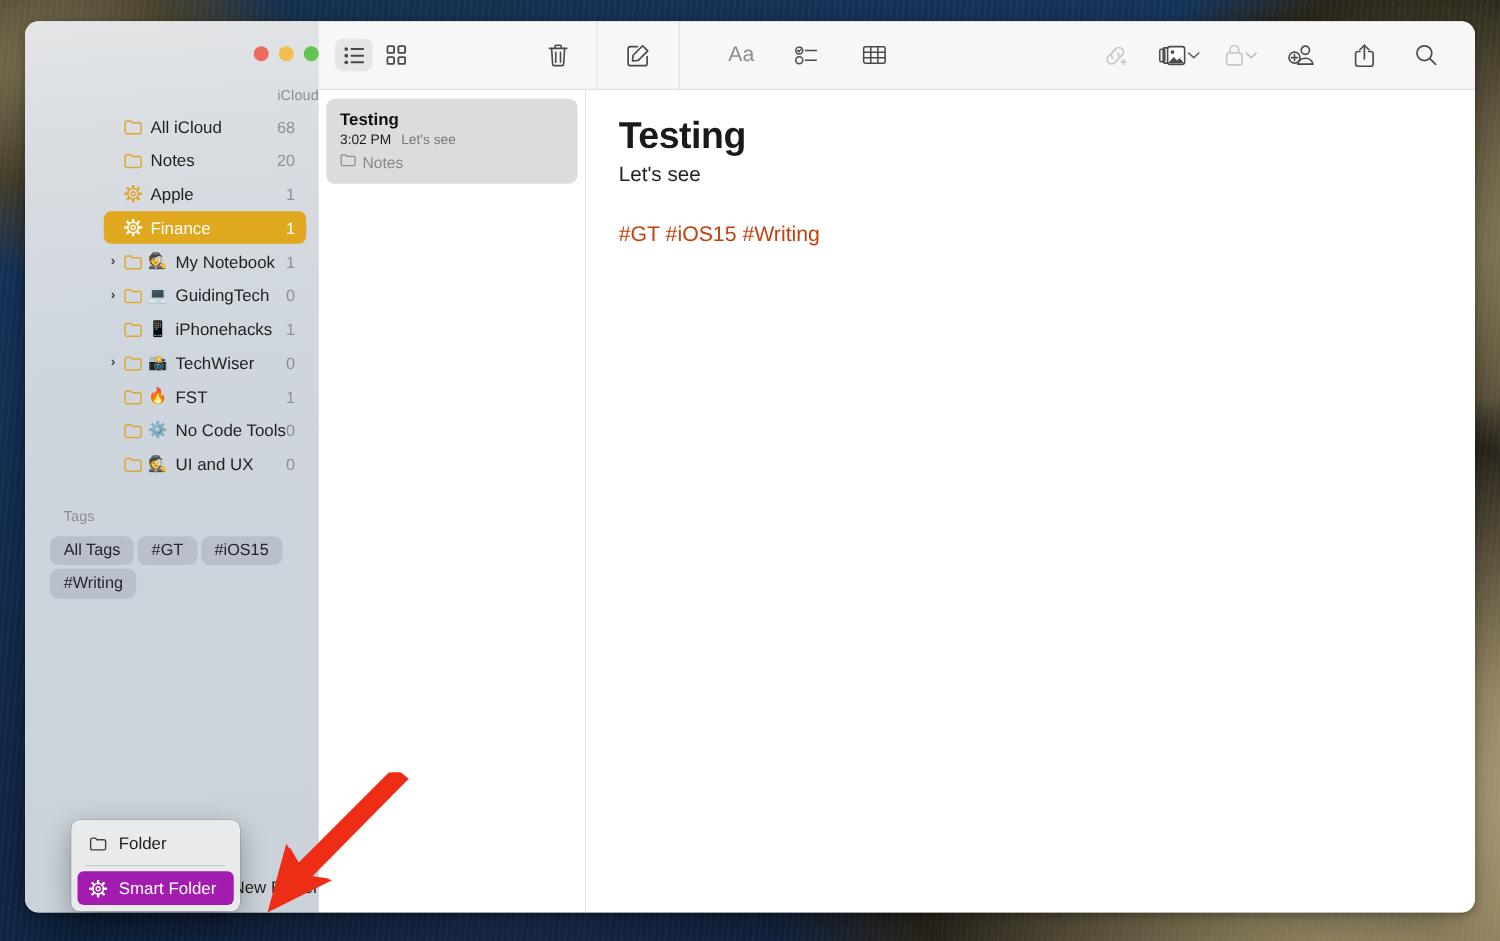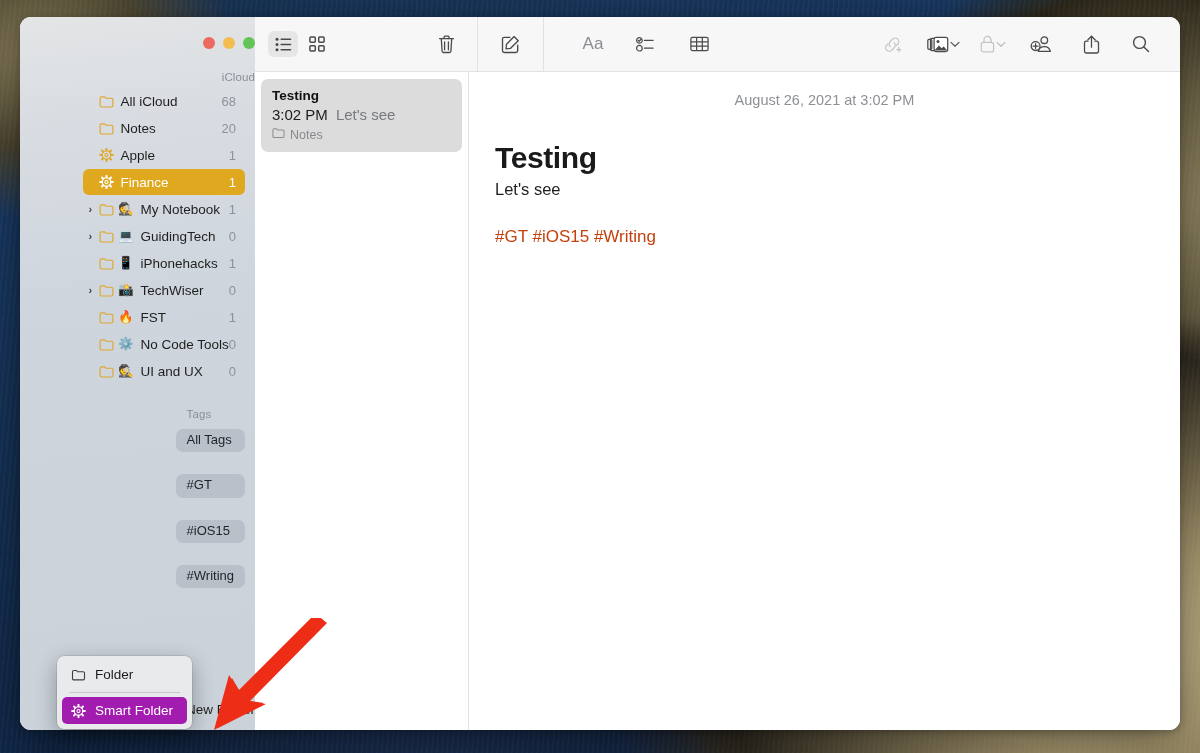--- a/index.html
+++ b/index.html
@@ -67,21 +67,21 @@
   .disclosure.empty { color: transparent; }
   .fico { width: 19px; flex: none; display: flex; align-items: center; justify-content: center; }
   .fico svg { display: block; }
   .emoji { width: 20px; flex: none; font-size: 12.5px; text-align: center;
            font-family: "DejaVu Sans", sans-serif; line-height: 1; }
   .fname { flex: 1; white-space: nowrap; overflow: hidden; text-overflow: ellipsis; padding-left: 4px; }
   .fcount { font-size: 13px; color: #8e9298; flex: none; }
   .folder-row.selected .fcount { color: #ffffff; }
 
   #tags-wrap { padding: 14px 0 0 0; }
-  #tag-list { display: flex; flex-wrap: wrap; gap: 22px; padding: 4px 10px 0 20px; flex-direction: column; }
+  #tag-list { display: flex; flex-wrap: wrap; gap: 3px; padding: 4px 10px 0 20px; }
   .tag {
     background: #b9c0c9; color: #22262b; border-radius: 7px;
     font-size: 13px; padding: 4px 11px 5px; line-height: 1.1;
   }
 
   #sidebar-spacer { flex: 1; }
   #sidebar-footer {
     height: 42px; display: flex; align-items: center;
     padding-left: 16px; gap: 7px; position: relative;
   }
@@ -125,21 +125,21 @@
 
   #panes { flex: 1; display: flex; min-height: 0; }
 
   
   #note-list {
     width: 214px; flex: none; background: #ffffff;
     border-right: 1px solid #e2e2e2; padding: 7px 6px 0;
   }
   .note-card { background: #dcdcdc; border-radius: 7px; padding: 9px 11px 10px; }
   .note-title { font-size: 13.5px; font-weight: 700; color: #111; margin-bottom: 3px; }
-  .note-sub { font-size: 15px; color: #1c1c1e; display: flex; gap: 8px; margin-bottom: 4px; }
+  .note-sub { font-size: 11px; color: #1c1c1e; display: flex; gap: 8px; margin-bottom: 4px; }
   .note-snippet { color: #76797d; font-weight: 400; }
   .note-folder { display: flex; align-items: center; gap: 5px; font-size: 12.5px; color: #86898d; }
 
   
   #editor { flex: 1; background: #ffffff; padding: 20px 0 0; min-width: 0; }
   #note-date { text-align: center; font-size: 14.5px; color: #8d9095; margin-bottom: 33px; }
   #editor-body { padding: 0 0 0 26px; }
   #note-heading { font-size: 30px; font-weight: 700; color: #1a1a1a; letter-spacing: -0.4px; margin-bottom: 5px; }
   #note-line { font-size: 16.5px; color: #1f1f1f; margin-bottom: 28px; }
   #note-tags { font-size: 17px; color: #c2410c; }
@@ -484,21 +484,20 @@
               <div class="note-folder">
                 <span><svg width="13" height="12" viewBox="0 0 14 12">
                     <path d="M1 2.8A1.3 1.3 0 0 1 2.3 1.5h2.6l1.2 1.3h5.6A1.3 1.3 0 0 1 13 4.1v5.5a1.3 1.3 0 0 1-1.3 1.3H2.3A1.3 1.3 0 0 1 1 9.6z" fill="none" stroke="#8a8d91" stroke-width="1.1" stroke-linejoin="round"></path>
                   </svg></span>
                 <span>Notes</span>
               </div>
             </div>
           </div>
 
         <div id="editor">
-          <div id="note-date">August 26, 2021 at 3:02 PM</div>
           <div id="editor-body">
             <div id="note-heading">Testing</div>
             <div id="note-line">Let's see</div>
             <div id="note-tags">#GT #iOS15 #Writing</div>
           </div>
         </div>
       </div>
     </div>
   </div>
 

